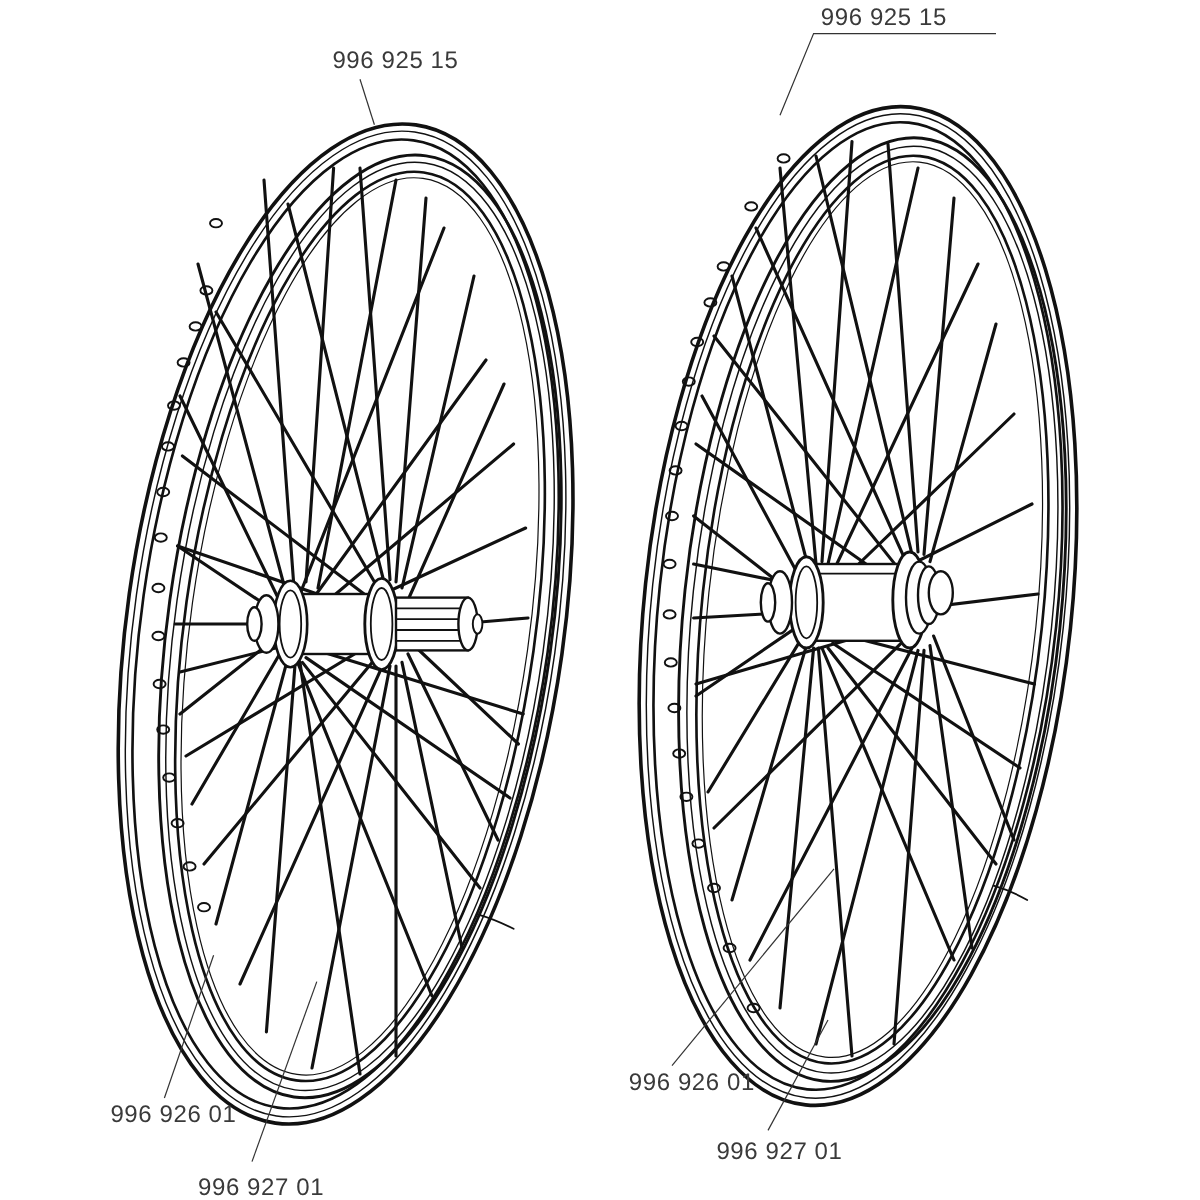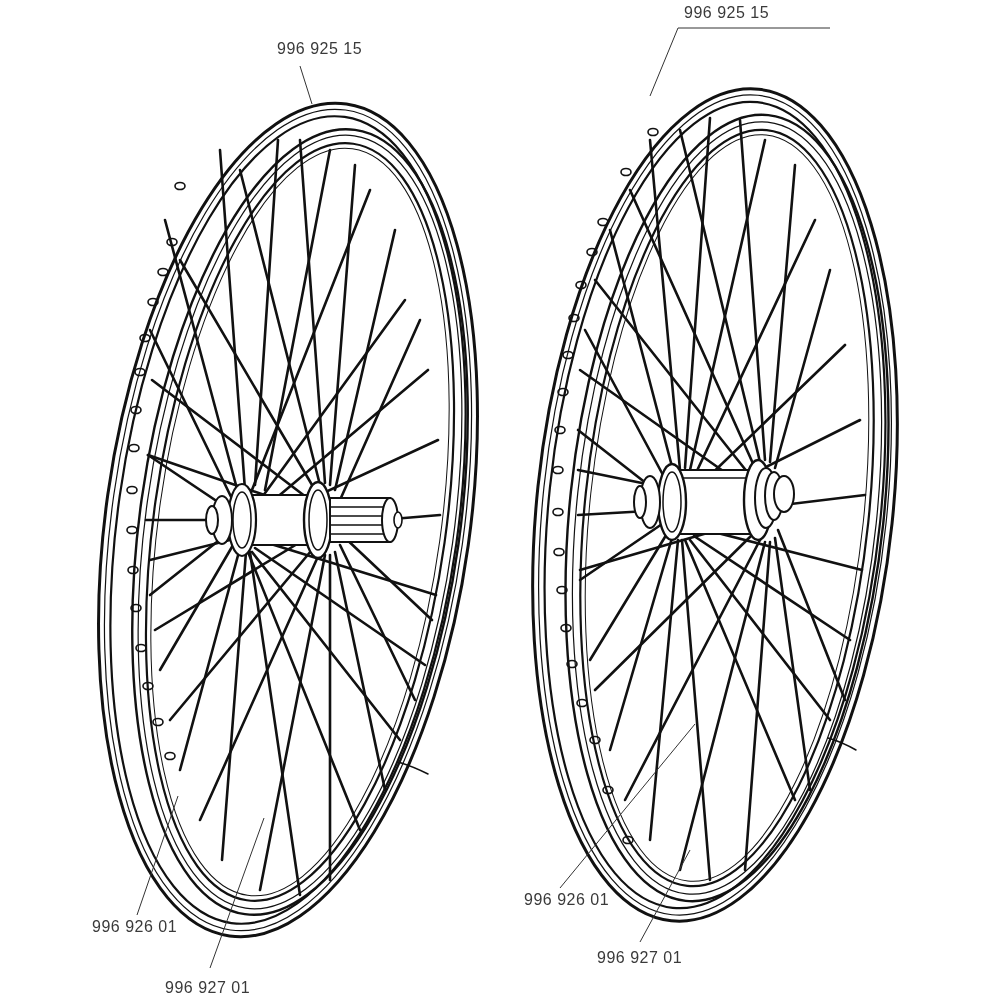--- a/index.html
+++ b/index.html
@@ -1,18 +1,18 @@
 <!DOCTYPE html>
 <html><head>
   <meta charset="utf-8">
   <style>
     html, body { margin: 0; padding: 0; background: #ffffff; }
     body { width: 1000px; height: 1000px; position: relative; overflow: hidden; font-family: "Liberation Sans", sans-serif; }
     .canvas { position: absolute; left: 0; top: 0; width: 1000px; height: 1000px; }
-    .label { position: absolute; font-family: "Liberation Sans", sans-serif; font-size: 16px; color: #3a3a3a; letter-spacing: 0.5px; white-space: nowrap; }
+    .label { position: absolute; font-family: "Liberation Sans", sans-serif; font-size: 20px; color: #3a3a3a; letter-spacing: 0.5px; white-space: nowrap; }
     svg { position: absolute; left: 0; top: 0; }
   </style>
 </head>
 <body>
 
 <div class="canvas">
 
   <svg width="1000" height="1000" viewBox="0 0 1000 1000">
     <defs>
       <g id="spokesL">

